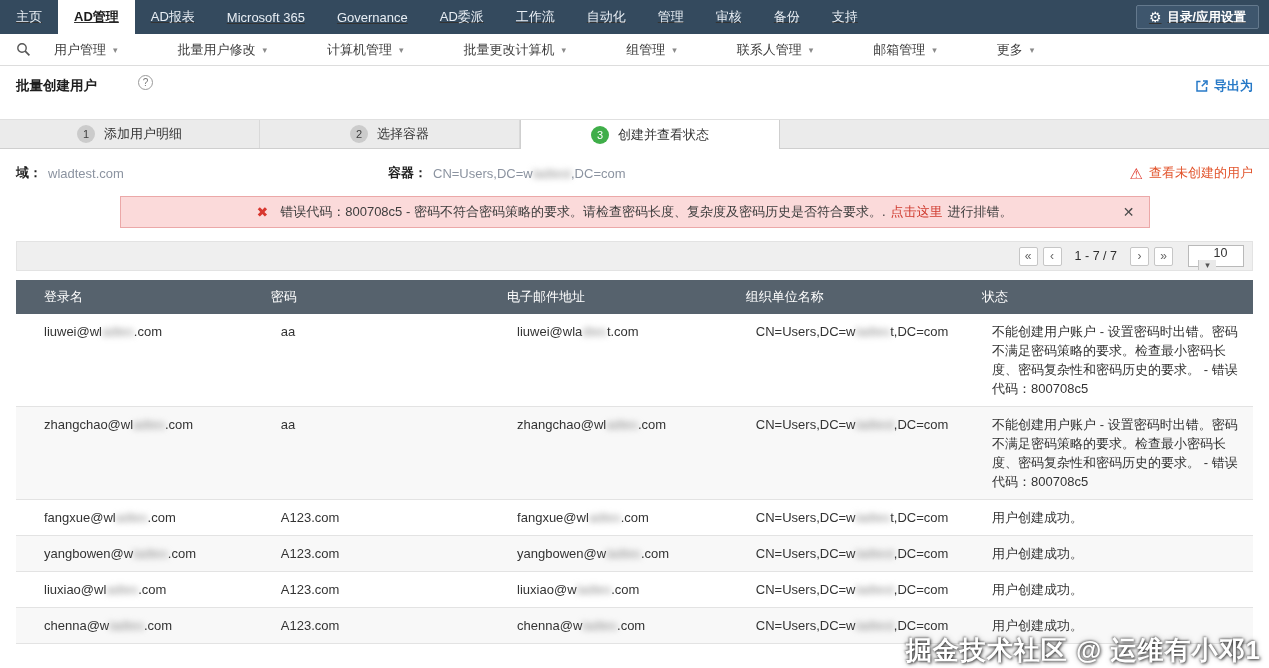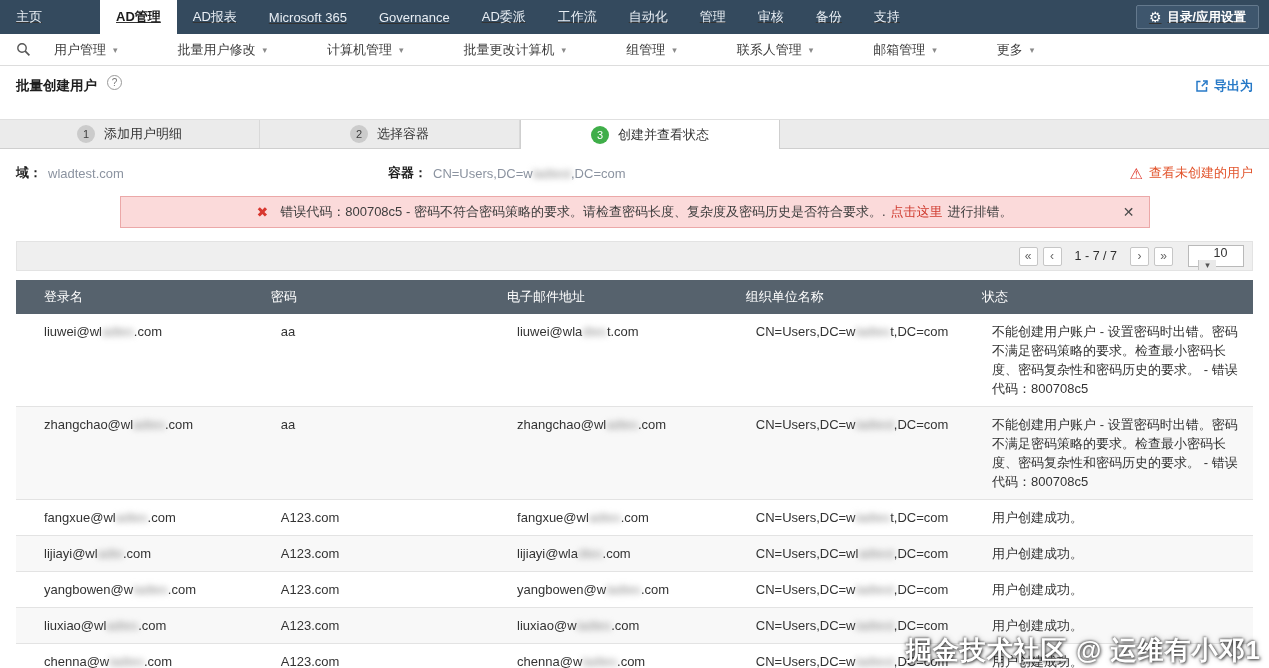--- a/index.html
+++ b/index.html
@@ -6,35 +6,35 @@
   html,body { width:1269px; height:668px; overflow:hidden; }
   body {
     font-family: "Liberation Sans", "DejaVu Sans", sans-serif;
     font-size: 13px; color:#333; background:#fff; position:relative;
   }
 
   
   .topnav { height:34px; background:#344a5e; display:flex; align-items:center;text-decoration:underline; }
   .tabs { display:flex; height:100%; }
   .tab { display:flex; align-items:center; padding:0 16px; color:#e8eef4; font-size:13px; cursor:pointer; white-space:nowrap; }
-  .tab.active { background:#fff; color:#1b1b1b; font-weight:bold;margin-left:42px; }
+  .tab.active { background:#fff; color:#1b1b1b; font-weight:bold; }
   .settings-btn { margin-left:auto; margin-right:10px; height:24px; display:flex; align-items:center; gap:6px;
     background:#3e566d; border:1px solid #64798d; border-radius:2px; color:#fff; font-size:12.5px; font-weight:bold;
     padding:0 12px; cursor:pointer; font-family:inherit; }
   .gear { font-size:14px; line-height:1; }
 
   
   .menubar { height:32px; background:#fff; border-bottom:1px solid #ddd; display:flex; align-items:center; padding:0 8px; }
   .search-ic { display:flex; align-items:center; padding:0 8px; cursor:pointer; }
   .menu-items { display:flex; align-items:center;gap:30px; }
   .menu-item { display:flex; align-items:center; gap:7px; padding:0 15px; color:#3c3c3c; font-size:13px; cursor:pointer; white-space:nowrap; }
   .caret { color:#8a8a8a; font-size:9px; }
 
   
-  .page-header { display:flex; align-items:center; padding:11px 16px 4px; }
+  .page-header { display:flex; align-items:center; padding:11px 16px 4px;gap:31px; }
   .page-title { font-weight:bold; font-size:13.5px; color:#1d1d1d; }
   .help-ic { width:15px; height:15px; border:1px solid #9a9a9a; border-radius:50%; color:#777; font-size:10px;
     display:flex; align-items:center; justify-content:center; margin-left:10px; margin-top:-8px; cursor:pointer; }
   .export-link { margin-left:auto; display:flex; align-items:center; gap:5px; color:#2779c7; font-size:13px;
     text-decoration:none; cursor:pointer; font-weight:bold; }
 
   
   .steps { display:flex; background:#ebebeb; border-top:1px solid #e0e0e0; border-bottom:1px solid #cfcfcf;
     height:30px; margin-top:20px; align-items:stretch; }
   .step { width:260px; display:flex; align-items:center; justify-content:center; gap:9px; font-size:13px; color:#333;
@@ -254,27 +254,20 @@
           <td class="status error">不能创建用户账户 - 设置密码时出错。密码不满足密码策略的要求。检查最小密码长度、密码复杂性和密码历史的要求。 - 错误代码：800708c5</td>
         </tr>
         <tr class="row-success">
           <td><span>fangxue@wl</span><span class="redacted">adtes</span><span>.com</span></td>
           <td>A123.com</td>
           <td><span>fangxue@wl</span><span class="redacted">adtes</span><span>.com</span></td>
           <td><span>CN=Users,DC=w</span><span class="redacted">ladtes</span><span>t,DC=com</span></td>
           <td class="status success">用户创建成功。</td>
         </tr>
         <tr class="row-success">
-          <td><span>lijiayi@wl</span><span class="redacted">adte</span><span>.com</span></td>
-          <td>A123.com</td>
-          <td><span>lijiayi@wla</span><span class="redacted">dtes</span><span>.com</span></td>
-          <td><span>CN=Users,DC=wl</span><span class="redacted">adtest</span><span>,DC=com</span></td>
-          <td class="status success">用户创建成功。</td>
-        </tr>
-        <tr class="row-success">
           <td><span>yangbowen@w</span><span class="redacted">ladtes</span><span>.com</span></td>
           <td>A123.com</td>
           <td><span>yangbowen@w</span><span class="redacted">ladtes</span><span>.com</span></td>
           <td><span>CN=Users,DC=w</span><span class="redacted">ladtest</span><span>,DC=com</span></td>
           <td class="status success">用户创建成功。</td>
         </tr>
         <tr class="row-success">
           <td><span>liuxiao@wl</span><span class="redacted">adtes</span><span>.com</span></td>
           <td>A123.com</td>
           <td><span>liuxiao@w</span><span class="redacted">ladtes</span><span>.com</span></td>

